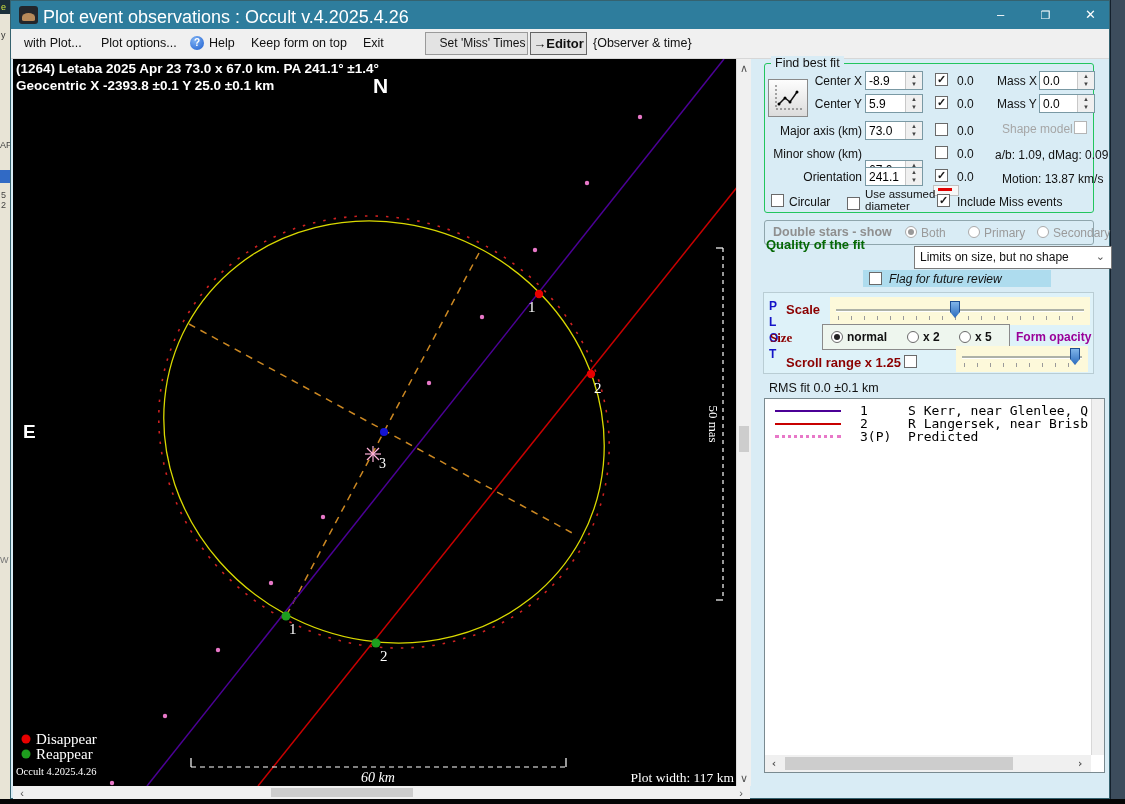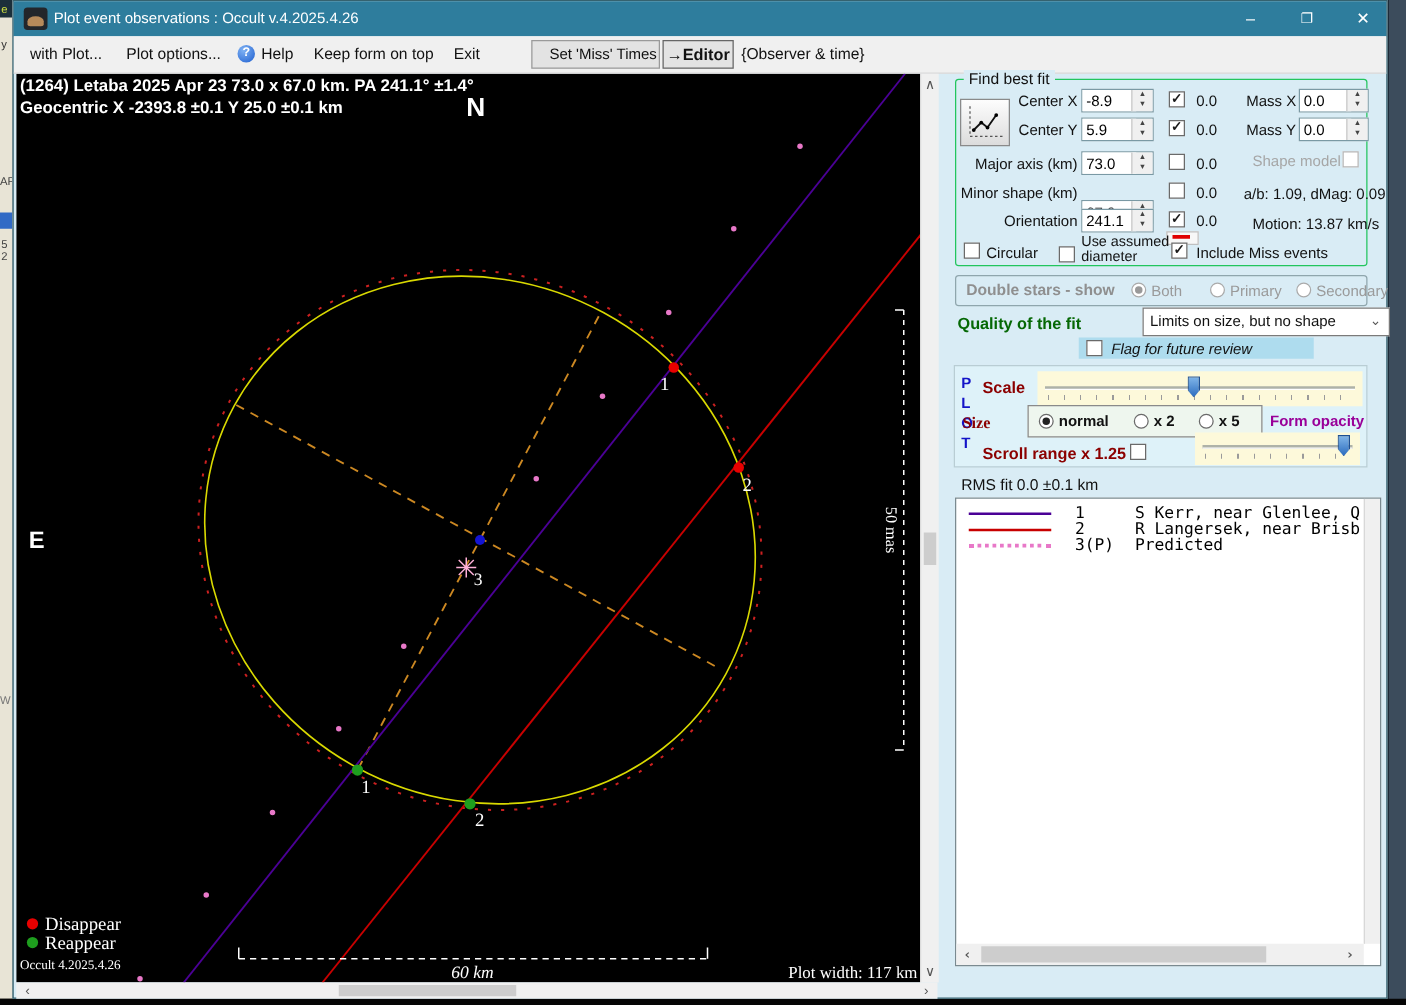--- a/index.html
+++ b/index.html
@@ -3,21 +3,21 @@
 <meta charset="utf-8">
 <style>
   html,body{margin:0;padding:0;background:#000;}
   .screen{position:relative;width:1125px;height:804px;background:#060606;overflow:hidden;
           font-family:"Liberation Sans",sans-serif;-webkit-font-smoothing:antialiased;}
   .abs{position:absolute;}
   
   .app{position:absolute;left:10px;top:0;width:1100px;height:799px;background:#d9ecf5;
        border:1px solid #35626f;box-sizing:border-box;}
   .titlebar{position:absolute;left:0;top:0;width:100%;height:28px;background:#2e7d9d;color:#fff;}
-  .titlebar .ttl{position:absolute;left:32px;top:6px;font-size:12px;}
+  .titlebar .ttl{position:absolute;left:32px;top:6px;font-size:18px;}
   .appicon{position:absolute;left:8px;top:5px;width:19px;height:18px;background:#23262b;border-radius:3px;overflow:hidden;}
   .appicon i{position:absolute;left:3px;top:7px;width:13px;height:8px;background:#b78a5a;border-radius:60% 60% 20% 20%;}
   .caption-btn{position:absolute;top:0;width:45px;height:28px;color:#fff;text-align:center;line-height:28px;font-size:13px;}
   .menubar{position:absolute;left:0;top:28px;width:100%;height:29px;background:#f0f0f0;border-bottom:1px solid #d7d7d7;}
   .menuitem{position:absolute;top:7px;font-size:12.5px;color:#111;}
   .helpicon{position:absolute;left:179px;top:7px;width:14px;height:14px;border-radius:50%;
             background:radial-gradient(circle at 35% 30%,#7fb2f4,#1d5ecf);color:#fff;font-size:10px;font-weight:bold;
             text-align:center;line-height:14px;}
   .mbtn{position:absolute;top:3px;height:23px;background:#e3e3e3;border:1px solid #9a9a9a;box-sizing:border-box;
         font-size:12px;text-align:center;color:#111;}
@@ -245,21 +245,21 @@
         <span class="updown">
             <b style="top:0;">▲</b>
             <b style="top:8px;">▼</b>
           </span>
       </div>
       <span class="cb" style="left:170px;top:59px;"></span>
       <span class="lbl" style="left:192px;top:60px;">0.0</span>
       <span class="lbl" style="left:237px;top:58px;color:#a6a6a6;">Shape model</span>
       <span class="cb gray" style="left:309px;top:57px;"></span>
 
-      <span class="lbl" style="left:2px;top:83px;width:95px;text-align:right;">Minor shape (km)</span>
+      <span class="lbl" style="left:2px;top:83px;width:95px;text-align:right;">Minor show (km)</span>
       <div class="spin" style="left:100px;top:96px;">
         <input value="67.0" style="">
         <span class="updown">
             <b style="top:0;">▲</b>
             <b style="top:8px;">▼</b>
           </span>
       </div>
       <span class="cb" style="left:170px;top:82px;"></span>
       <span class="lbl" style="left:192px;top:83px;">0.0</span>
       <span class="lbl" style="left:230px;top:84px;">a/b: 1.09, dMag: 0.09</span>
@@ -293,21 +293,21 @@
       <span class="rb gray" style="left:140px;top:5px;">
           <span class="dot"></span>
         </span>
       <span class="lbl" style="left:156px;top:5px;color:#9a9a9a;">Both</span>
       <span class="rb gray" style="left:203px;top:5px;"></span>
       <span class="lbl" style="left:219px;top:5px;color:#9a9a9a;">Primary</span>
       <span class="rb gray" style="left:272px;top:5px;"></span>
       <span class="lbl" style="left:288px;top:5px;color:#9a9a9a;">Secondary</span>
     </div>
 
-    <span class="lbl" style="left:755px;top:250px;font-weight:bold;color:#056805;font-size:13px;">Quality of the fit</span>
+    <span class="lbl" style="left:755px;top:236px;font-weight:bold;color:#056805;font-size:13px;">Quality of the fit</span>
     <div class="dropdown" style="left:883px;top:245px;width:198px;height:23px;margin-left:20px;">
       <span class="val">Limits on size, but no shape</span>
       <span class="chev">⌄</span>
     </div>
 
     <div class="abs" style="left:852px;top:269px;width:188px;height:17px;background:#aedcee;">
       <span class="cb" style="left:6px;top:2px;"></span>
       <span class="lbl" style="left:26px;top:2px;font-style:italic;">Flag for future review</span>
     </div>
 

